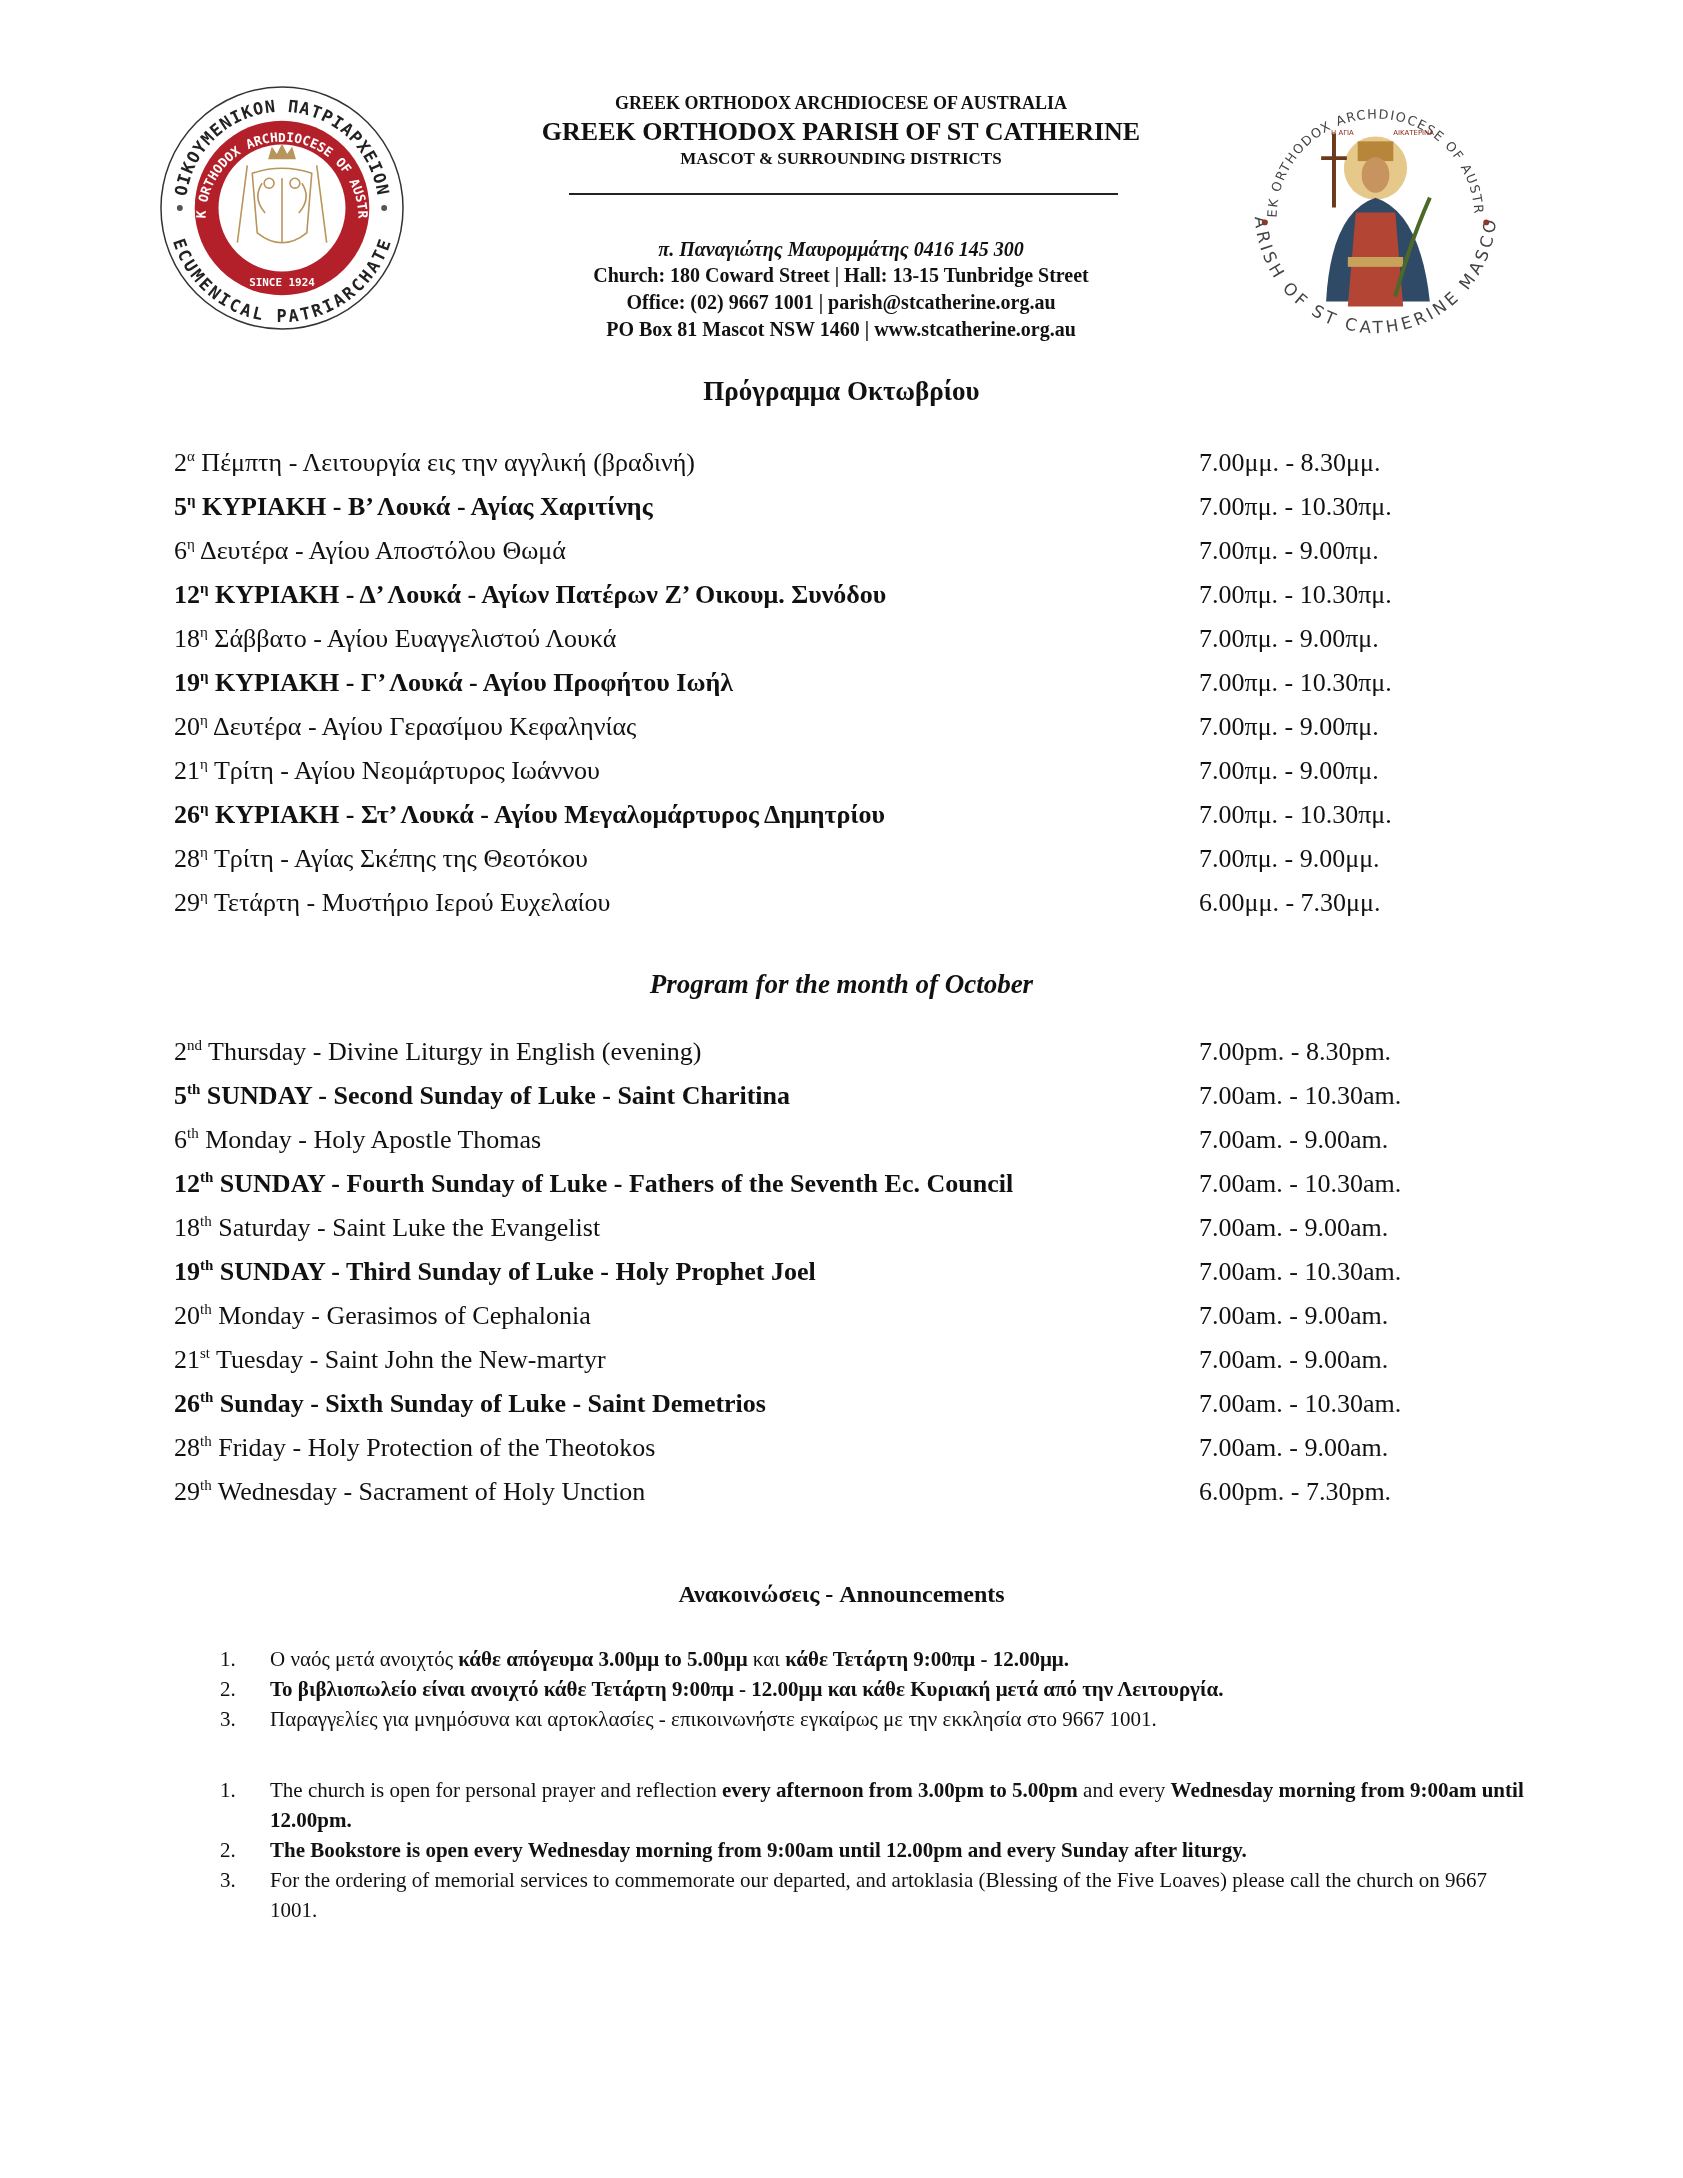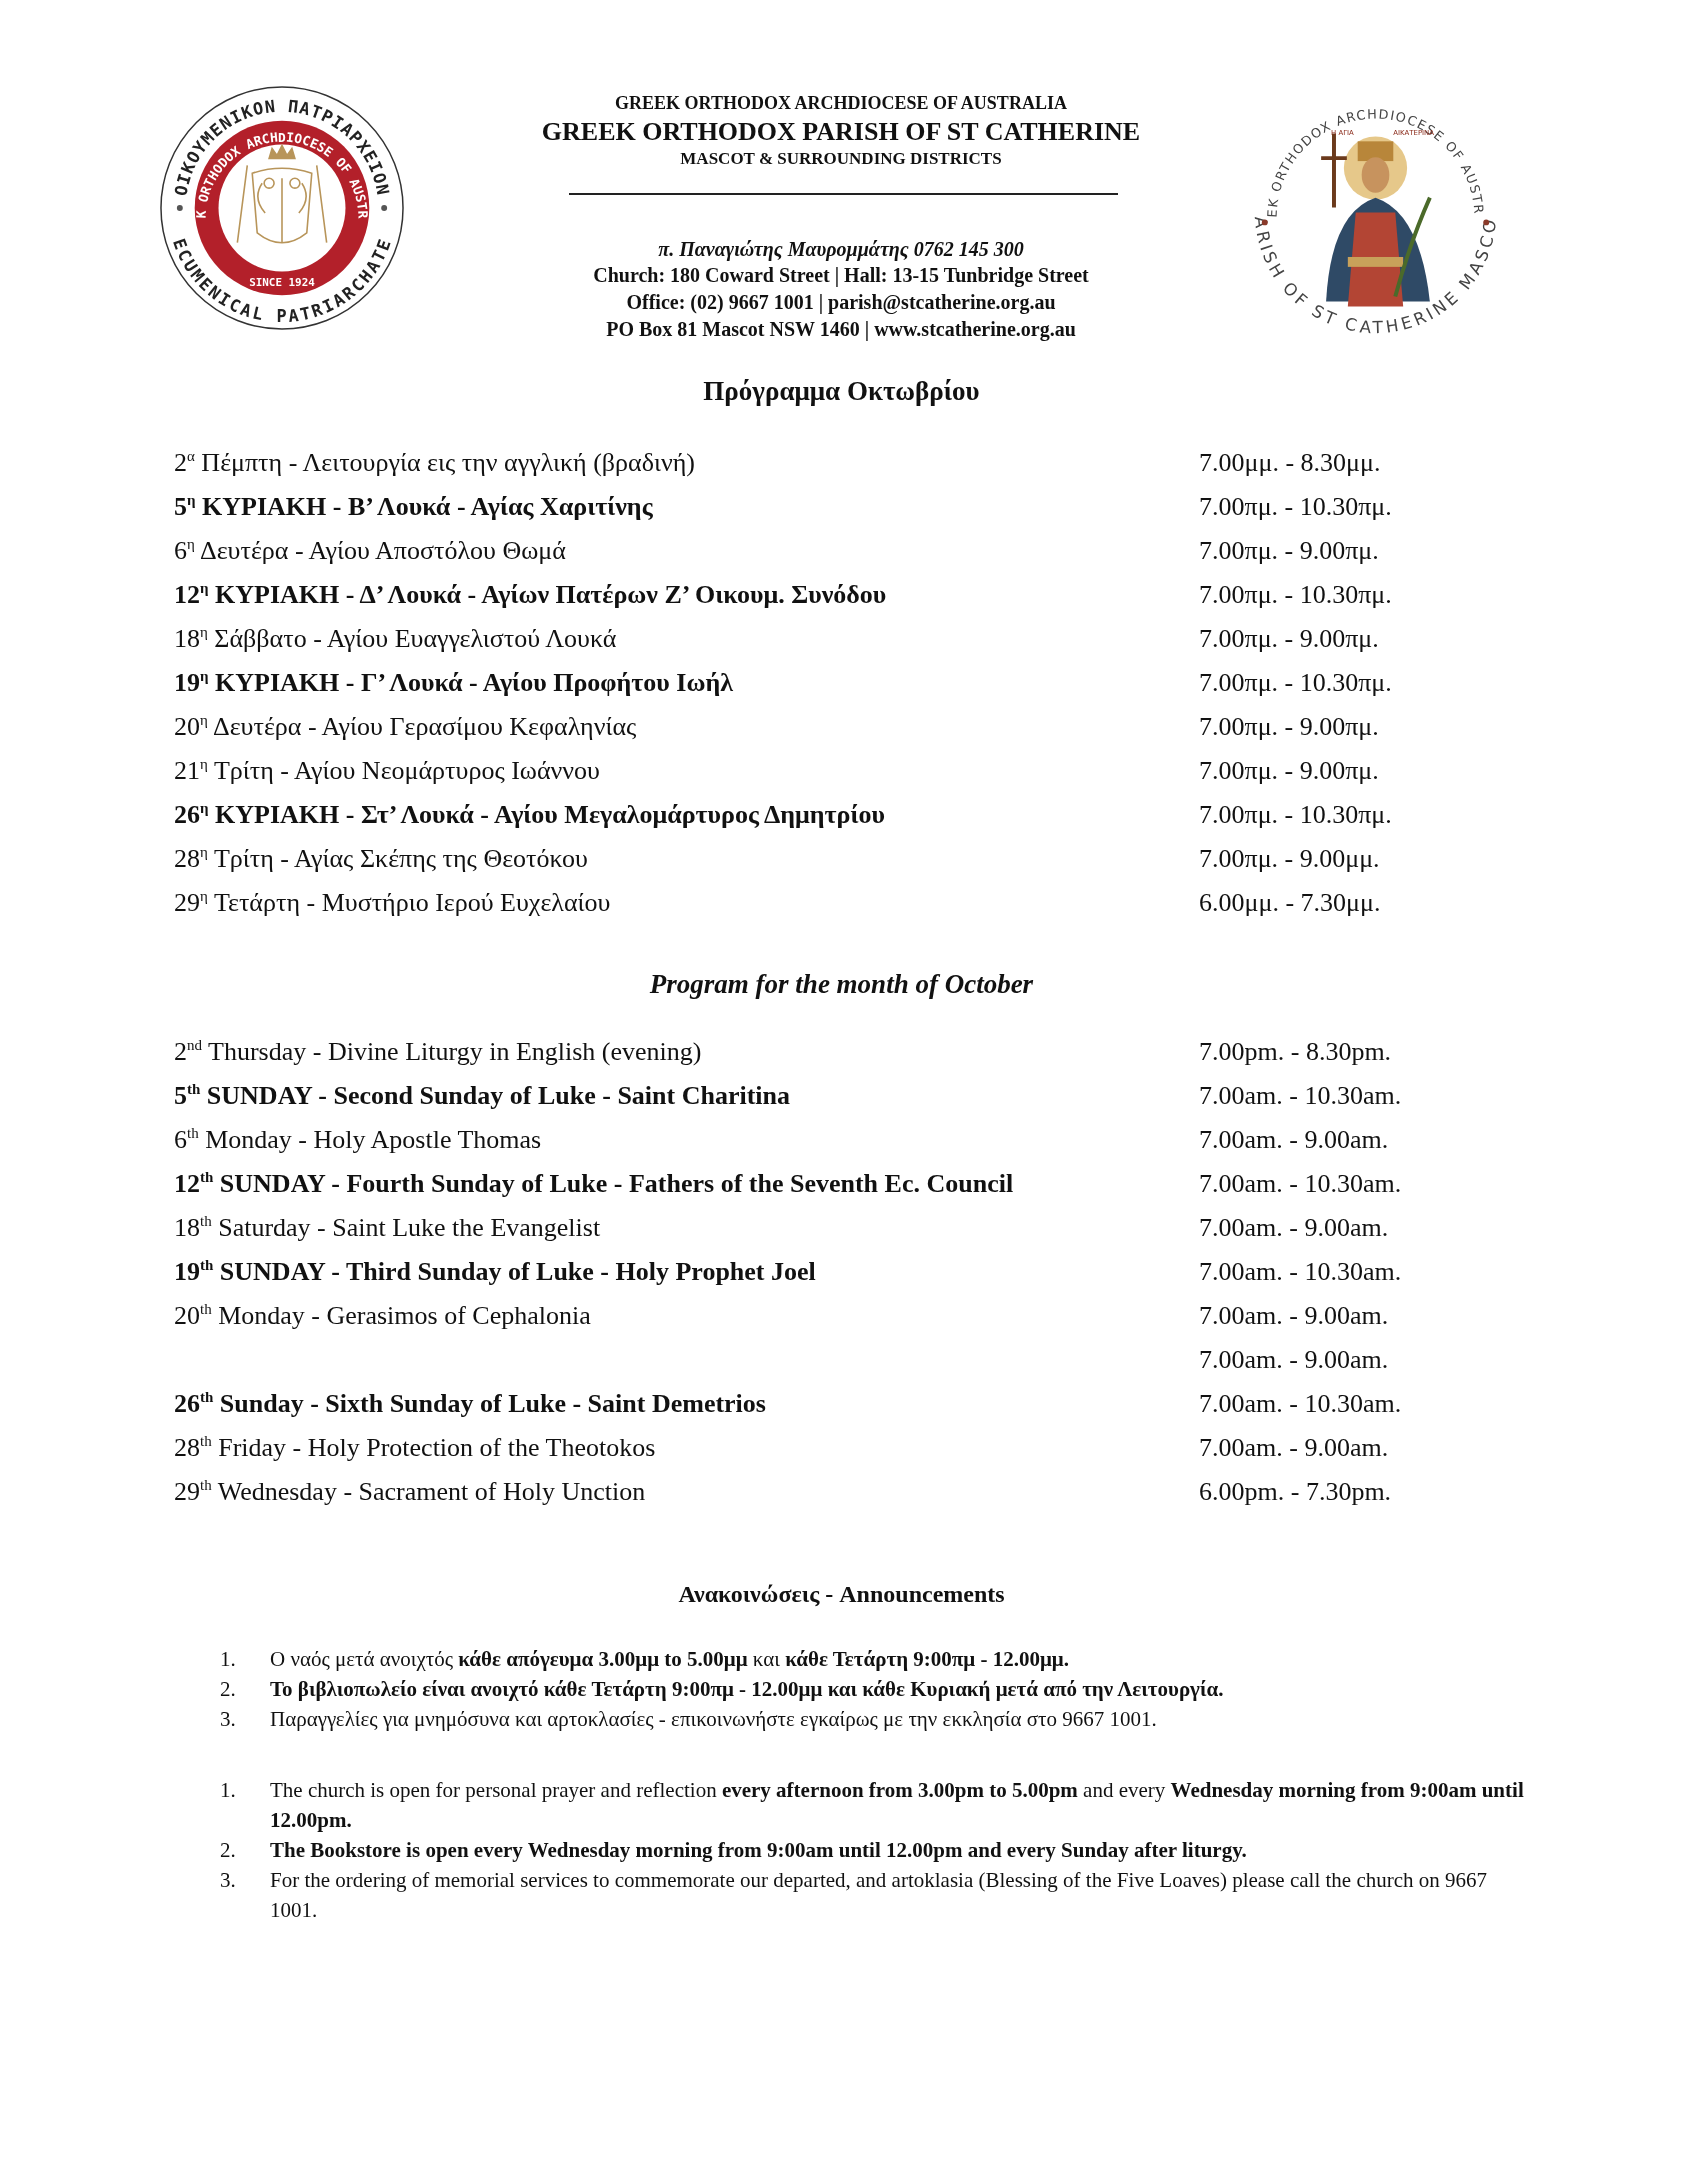--- a/index.html
+++ b/index.html
@@ -76,21 +76,21 @@
       <circle cx="138" cy="100" r="5"></circle>
       <path d="M 90 82 L 80 160 M 160 82 L 170 160"></path>
     </g>
   </svg>
 </div>
 
 <div class="abs hdr hdr-l1">GREEK ORTHODOX ARCHDIOCESE OF AUSTRALIA</div>
 <div class="abs hdr hdr-l2">GREEK ORTHODOX PARISH OF ST CATHERINE</div>
 <div class="abs hdr hdr-l3">MASCOT &amp; SURROUNDING DISTRICTS</div>
 <div class="abs hdr-rule"></div>
-<div class="abs hdr hdr-priest">π. Παναγιώτης Μαυρομμάτης 0762 145 300</div>
+<div class="abs hdr hdr-priest">π. Παναγιώτης Μαυρομμάτης 0416 145 300</div>
 <div class="abs hdr hdr-c hdr-c1">Church: 180 Coward Street | Hall: 13-15 Tunbridge Street</div>
 <div class="abs hdr hdr-c hdr-c2">Office: (02) 9667 1001 | parish@stcatherine.org.au</div>
 <div class="abs hdr hdr-c hdr-c3">PO Box 81 Mascot NSW 1460 | www.stcatherine.org.au</div>
 
 <div class="abs logo-right">
   <svg viewBox="0 0 260 260" width="257" height="257">
     <defs>
       <path id="parTop" d="M 30 135 A 100 100 0 0 1 230 135"></path>
       <path id="parBot" d="M 22 130 A 108 108 0 0 0 238 130"></path>
     </defs>
@@ -188,20 +188,21 @@
     </div>
     <div class="row bold">
       <span class="desc"><span>19</span><sup>th</sup><span style="white-space: pre;"> SUNDAY - Third Sunday of Luke - Holy Prophet Joel</span></span>
       <span class="time">7.00am. - 10.30am.</span>
     </div>
     <div class="row">
       <span class="desc"><span>20</span><sup>th</sup><span style="white-space: pre;"> Monday - Gerasimos of Cephalonia</span></span>
       <span class="time">7.00am. - 9.00am.</span>
     </div>
     <div class="row">
+      <span class="desc"><span>21</span><sup>st</sup><span style="white-space: pre;"> Tuesday - Saint John the New-martyr</span></span>
       <span class="time">7.00am. - 9.00am.</span>
     </div>
     <div class="row bold">
       <span class="desc"><span>26</span><sup>th</sup><span style="white-space: pre;"> Sunday - Sixth Sunday of Luke - Saint Demetrios</span></span>
       <span class="time">7.00am. - 10.30am.</span>
     </div>
     <div class="row">
       <span class="desc"><span>28</span><sup>th</sup><span style="white-space: pre;"> Friday - Holy Protection of the Theotokos</span></span>
       <span class="time">7.00am. - 9.00am.</span>
     </div>

